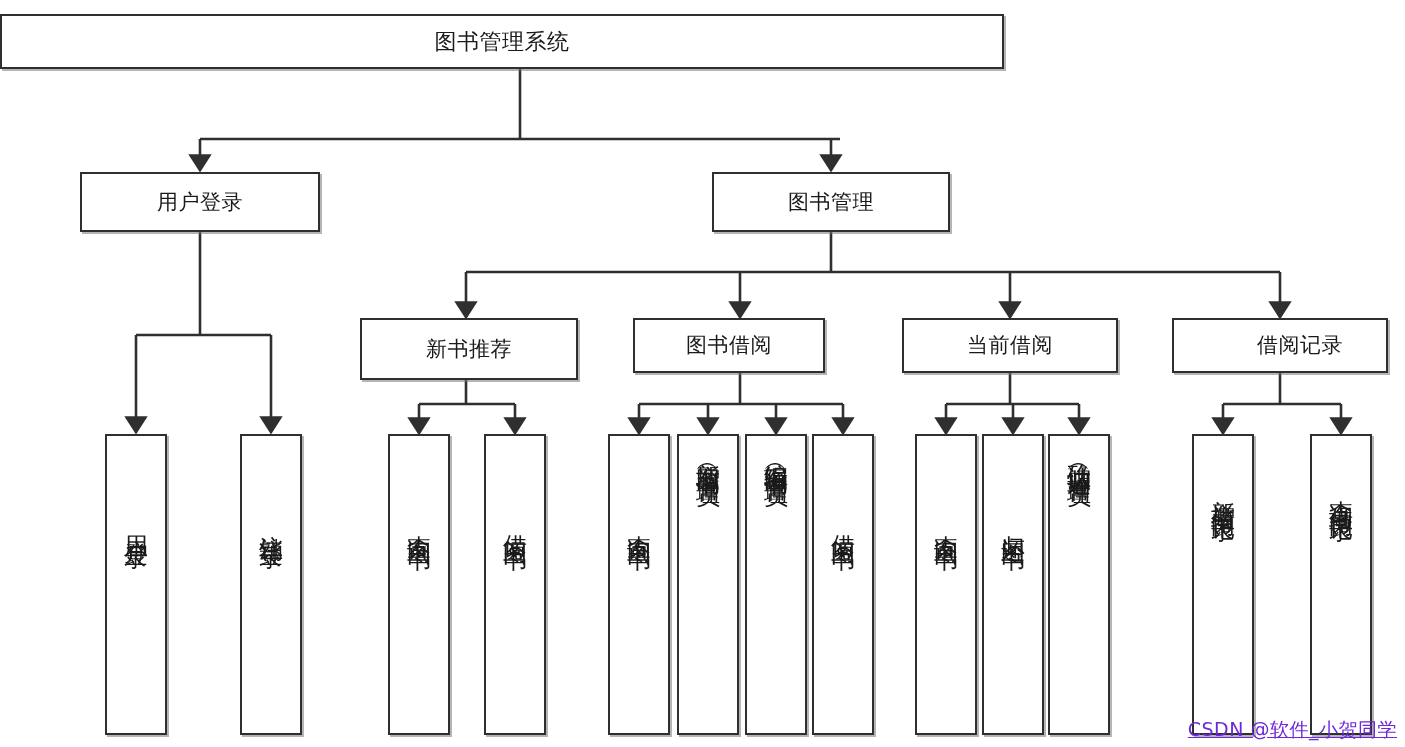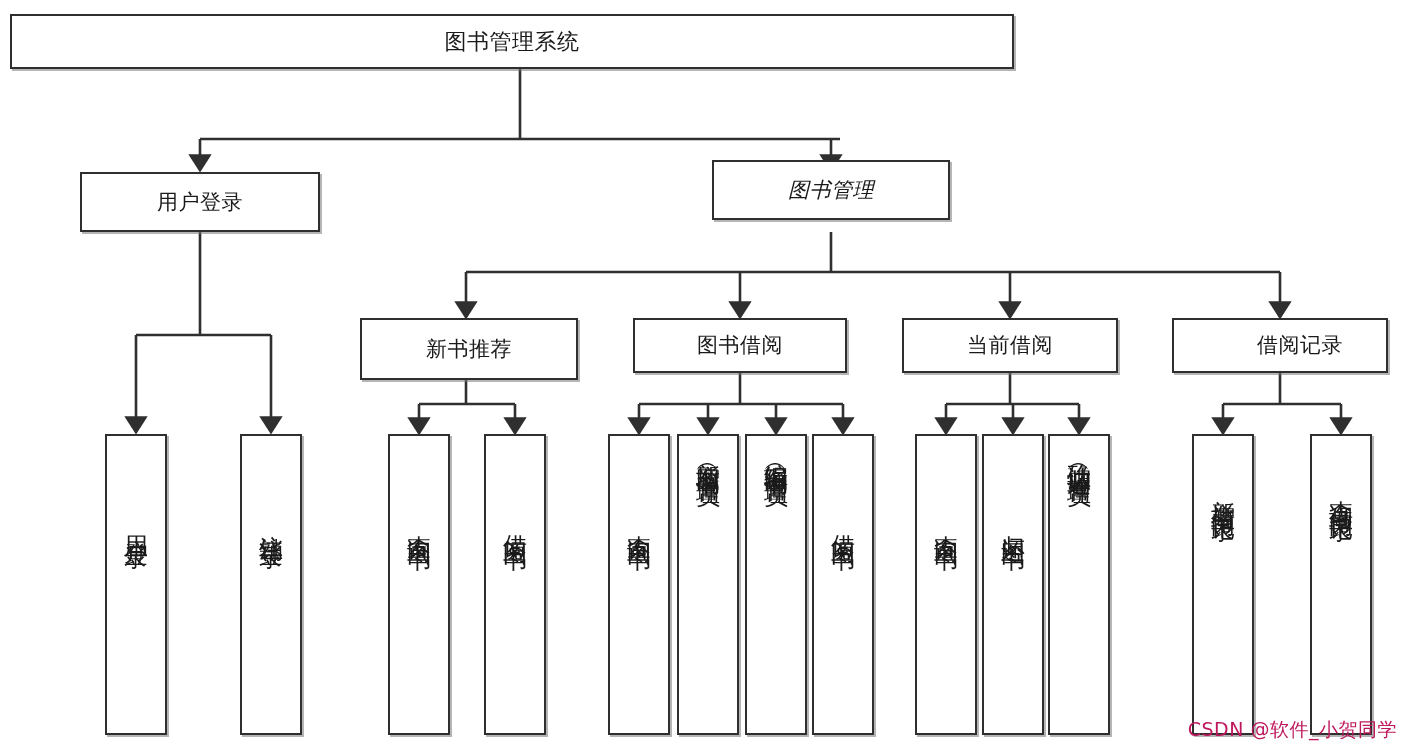--- a/index.html
+++ b/index.html
@@ -53,24 +53,25 @@
   }
   .node.v.tall .label{ letter-spacing:3px; }
   svg.links{
     position:absolute;left:0;top:0;width:1405px;height:747px;
     pointer-events:none;
   }
   .watermark{
     position:absolute;
     right:8px;bottom:4px;
     font-size:19px;
-    color:#be185d;
+    color:#6d28d9;
     letter-spacing:0.5px;
     white-space:nowrap;
     font-family:"DejaVu Sans","Liberation Sans",sans-serif;
+    text-decoration:underline;
   }
 </style>
 </head>
 <body>
 
 <div id="diagram">
 
   <svg class="links" viewBox="0 0 1405 747" xmlns="http://www.w3.org/2000/svg">
     <defs>
       <marker id="arrow" markerWidth="9" markerHeight="9" refX="3" refY="4.5" orient="auto" markerUnits="strokeWidth">
@@ -114,35 +115,35 @@
       <path d="M1013,404 L1013,425" marker-end="url(#arrow)"></path>
       <path d="M1079,404 L1079,425" marker-end="url(#arrow)"></path>
 
       <path d="M1280,373 L1280,404"></path>
       <path d="M1223,404 L1341,404"></path>
       <path d="M1223,404 L1223,425" marker-end="url(#arrow)"></path>
       <path d="M1341,404 L1341,425" marker-end="url(#arrow)"></path>
     </g>
   </svg>
 
-  <div class="node h root" style="left:10px;top:14px;width:1004px;height:55px;">
+  <div class="node h root" style="left:0;top:14px;width:1004px;height:55px;">
     <span class="label">图书管理系统</span>
   </div>
 
   <div class="node h" style="left:80px;top:172px;width:240px;height:60px;">
     <span class="label">用户登录</span>
   </div>
-  <div class="node h" style="left:712px;top:160px;width:238px;height:60px;font-style:italic;">
+  <div class="node h" style="left:712px;top:172px;width:238px;height:60px;">
     <span class="label">图书管理</span>
   </div>
 
   <div class="node h" style="left:360px;top:318px;width:218px;height:62px;">
     <span class="label">新书推荐</span>
   </div>
-  <div class="node h" style="left:633px;top:318px;width:214px;height:55px;">
+  <div class="node h" style="left:633px;top:318px;width:192px;height:55px;">
     <span class="label">图书借阅</span>
   </div>
   <div class="node h" style="left:902px;top:318px;width:216px;height:55px;">
     <span class="label">当前借阅</span>
   </div>
   <div class="node h" style="left:1172px;top:318px;width:216px;height:55px;padding-left:40px;">
     <span class="label">借阅记录</span>
   </div>
 
   <div class="node v" style="left:105px;top:434px;width:62px;height:301px;padding-top:80px;">

